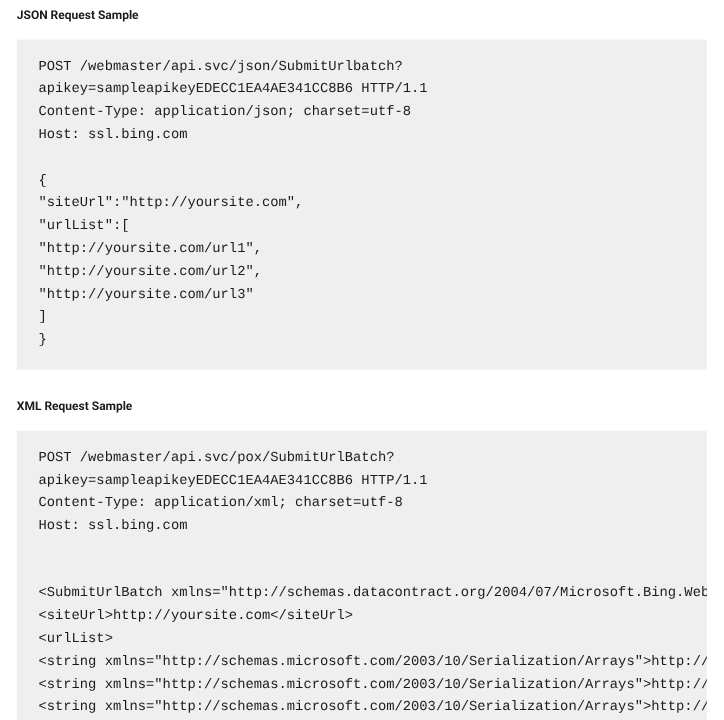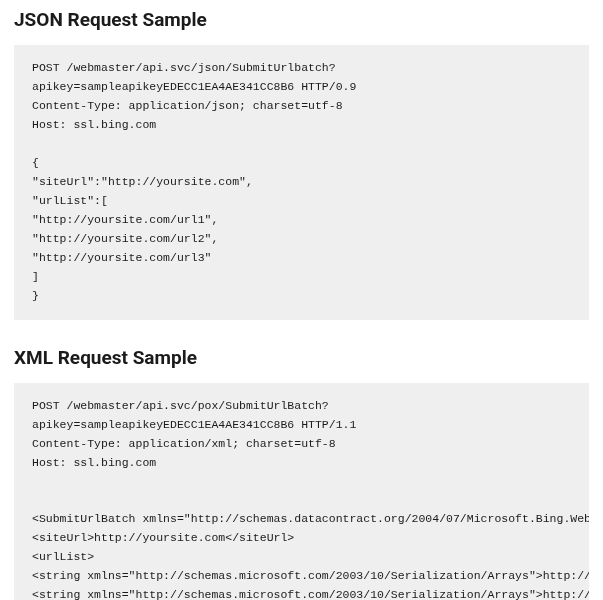--- a/index.html
+++ b/index.html
@@ -8,21 +8,21 @@
       box-sizing: border-box;
     }
     body {
       font-family: -apple-system, BlinkMacSystemFont, "Segoe UI", Roboto, sans-serif;
       background: #ffffff;
       width: 603px;
       padding: 8px 14px;
       color: #1b1b1b;
     }
     h3.section-heading {
-      font-size: 19px;
+      font-size: 10px;
       font-weight: 700;
       color: #1b1b1b;
       margin: 0 0 14px 0;
     }
     .code-block {
       background: #efefef;
       padding: 14px 18px;
       margin-bottom: 26px;
       font-family: "SFMono-Regular", Consolas, "Liberation Mono", Menlo, monospace;
       font-size: 11.5px;
@@ -30,21 +30,21 @@
       color: #1b1b1b;
       white-space: pre;
       overflow: hidden;
     }
   </style>
 </head>
 <body>
 
 <h3 class="section-heading">JSON Request Sample</h3>
 <div class="code-block">POST /webmaster/api.svc/json/SubmitUrlbatch?
-apikey=sampleapikeyEDECC1EA4AE341CC8B6 HTTP/0.9
+apikey=sampleapikeyEDECC1EA4AE341CC8B6 HTTP/1.1
 Content-Type: application/json; charset=utf-8
 Host: ssl.bing.com
 
 {
 "siteUrl":"http://yoursite.com",
 "urlList":[
 "http://yoursite.com/url1",
 "http://yoursite.com/url2",
 "http://yoursite.com/url3"
 ]

